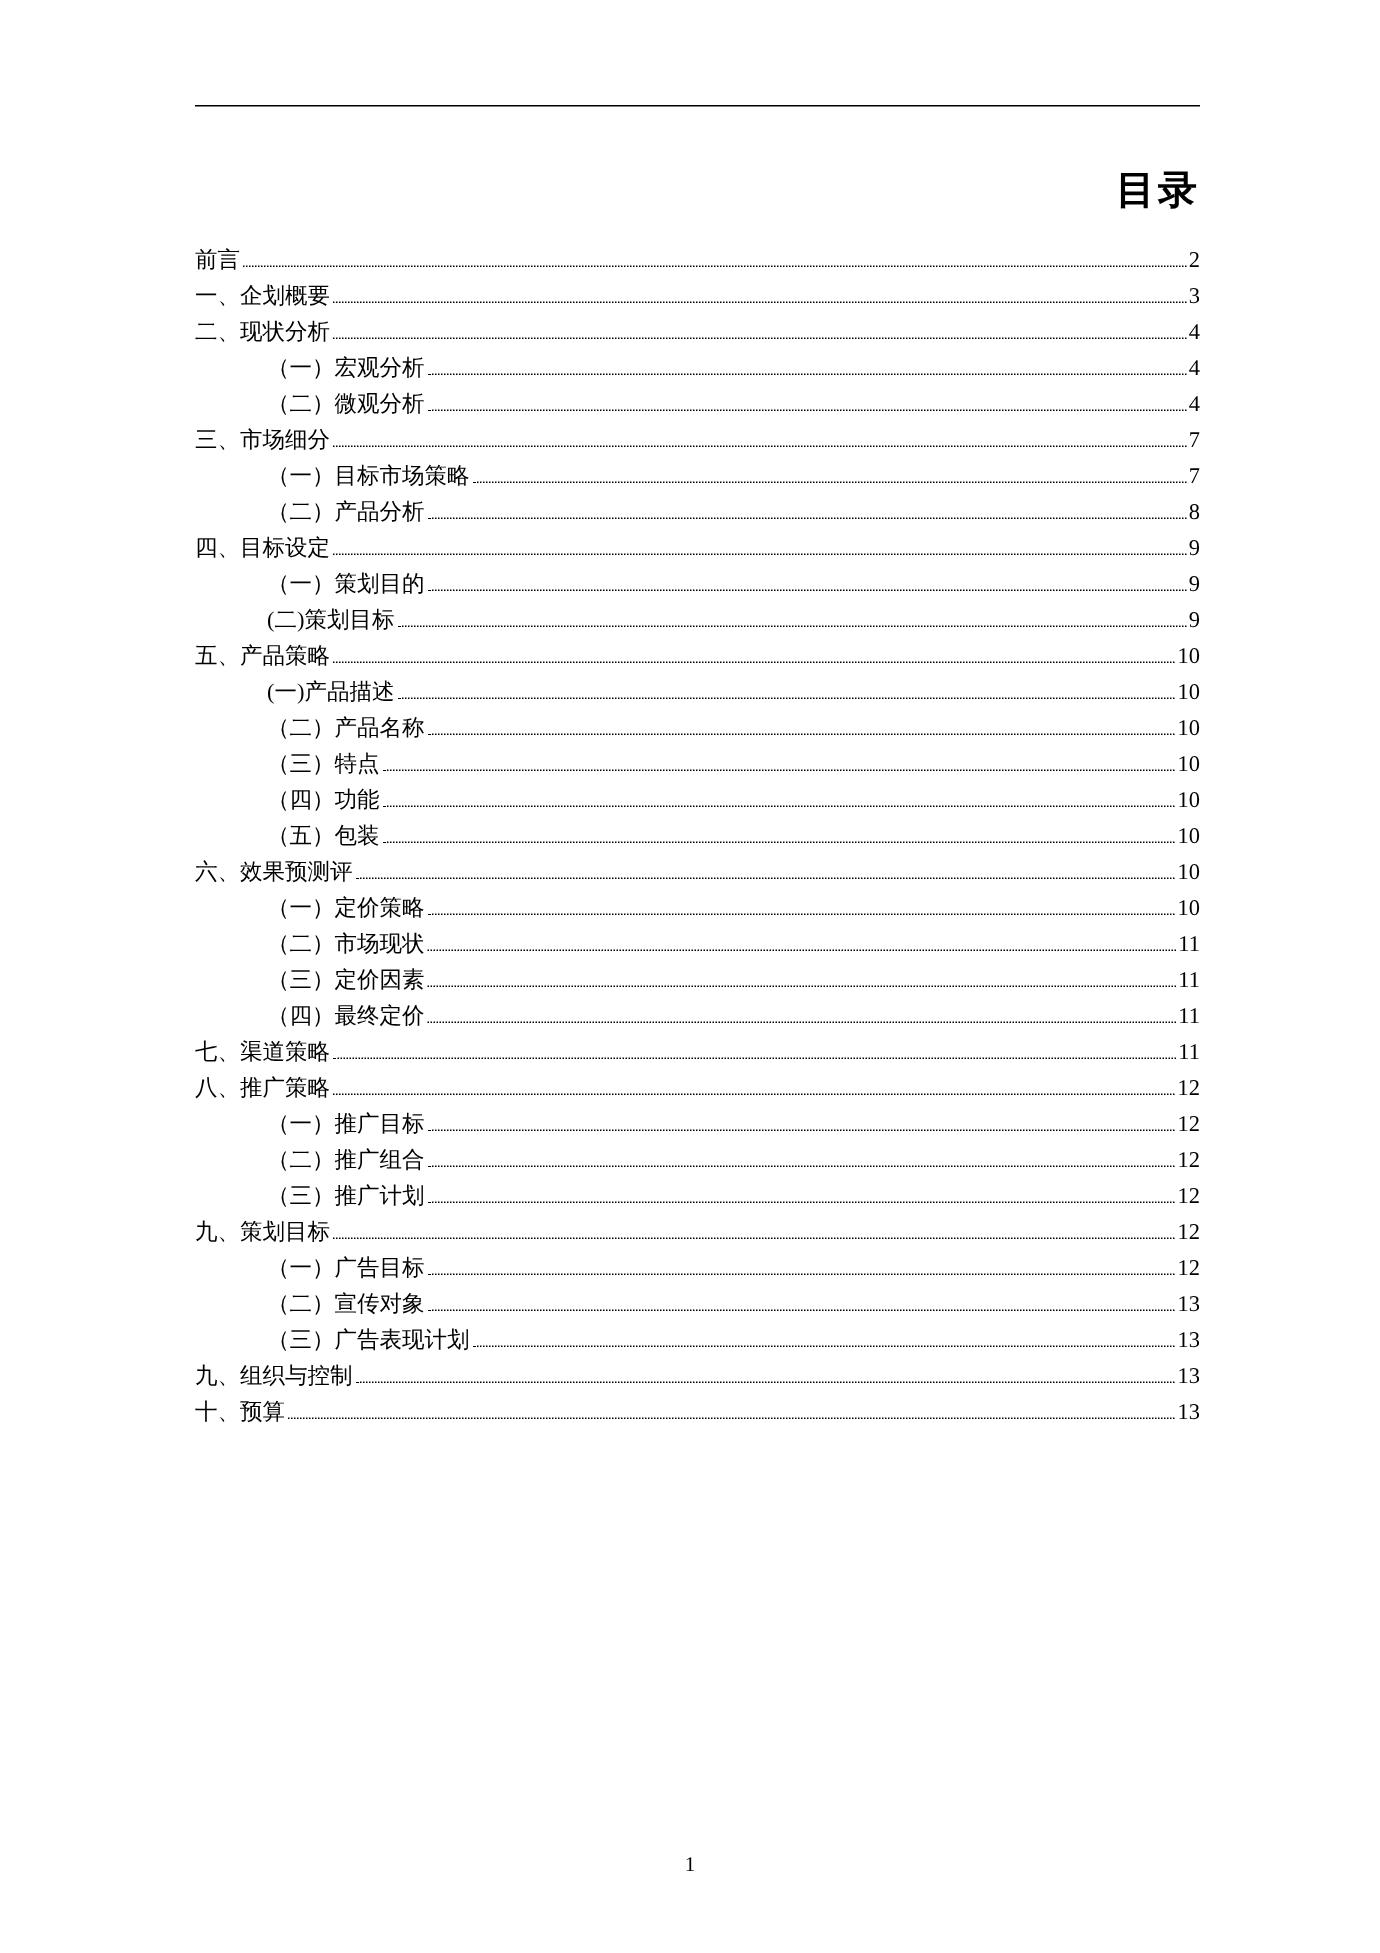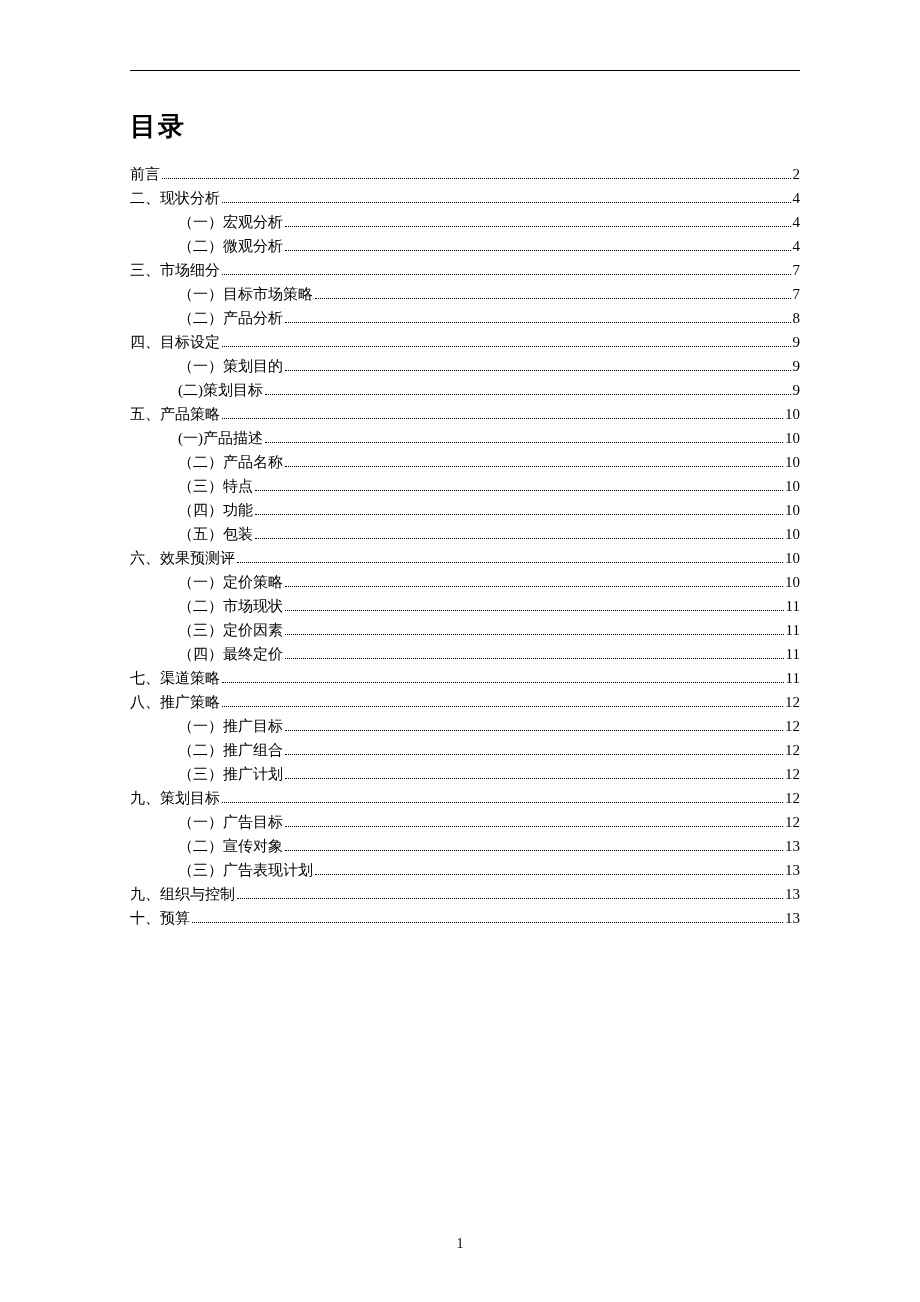--- a/index.html
+++ b/index.html
@@ -14,21 +14,21 @@
     height: 1302px;
     position: relative;
     box-sizing: border-box;
     padding: 70px 120px 0 130px;
   }
   .rule {
     border-top: 1.5px solid #000;
     margin-bottom: 38px;
   }
   .title {
-    text-align: left;
+    text-align: right;
     font-size: 26px;
     font-weight: bold;
     font-family: "SimSun", "宋体", serif;
     margin-bottom: 18px;
     letter-spacing: 2px;
   }
   .toc {
     font-size: 15px;
     line-height: 1.6;
   }
@@ -70,20 +70,25 @@
 <div class="page">
   <div class="rule"></div>
   <div class="title">目录</div>
   <div class="toc" id="toc">
       <div class="toc-row level-0">
         <span class="label">前言</span>
         <span class="dots"></span>
         <span class="pageno">2</span>
       </div>
       <div class="toc-row level-0">
+        <span class="label">一、企划概要</span>
+        <span class="dots"></span>
+        <span class="pageno">3</span>
+      </div>
+      <div class="toc-row level-0">
         <span class="label">二、现状分析</span>
         <span class="dots"></span>
         <span class="pageno">4</span>
       </div>
       <div class="toc-row level-1">
         <span class="label">（一）宏观分析</span>
         <span class="dots"></span>
         <span class="pageno">4</span>
       </div>
       <div class="toc-row level-1">

